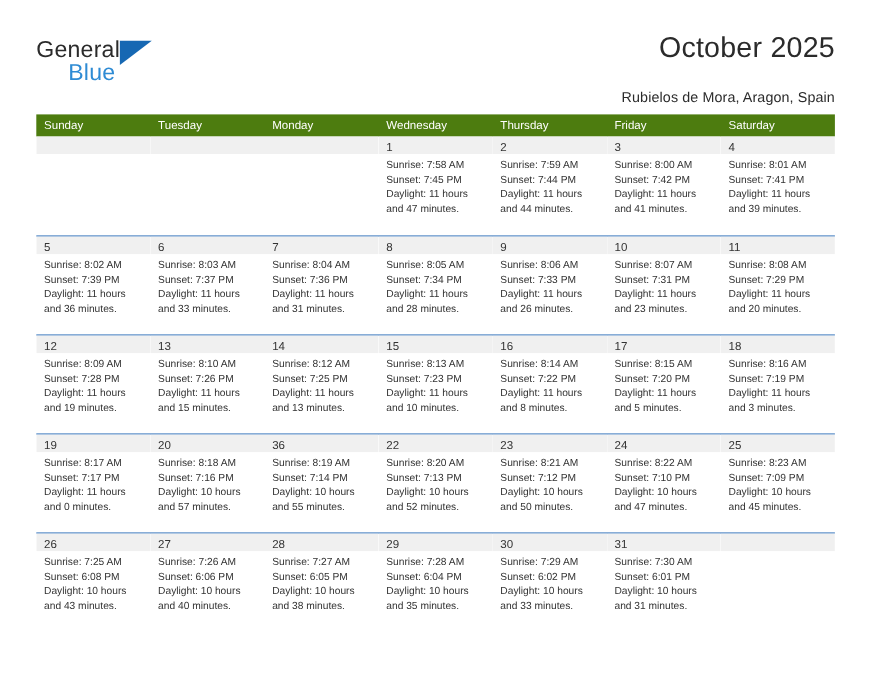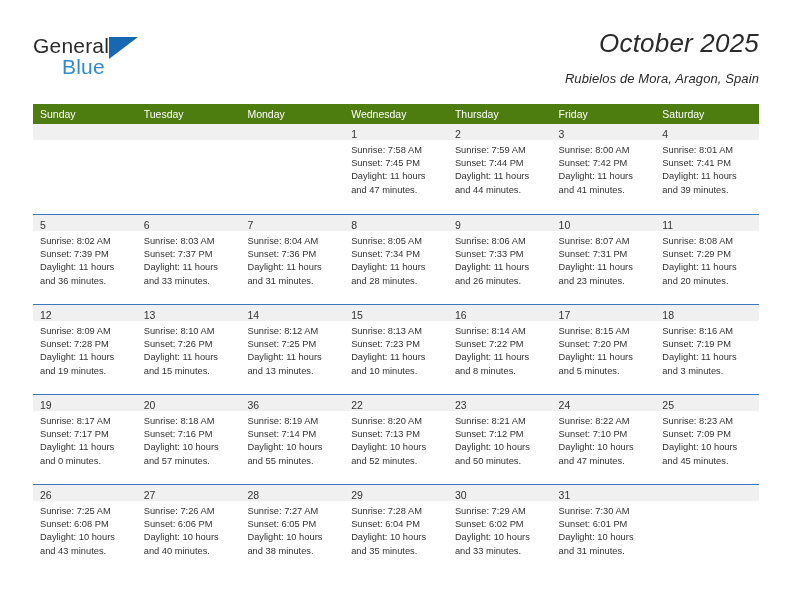--- a/index.html
+++ b/index.html
@@ -61,35 +61,34 @@
     font-size: 21px;
     color: #2e8bd4;
     letter-spacing: 0.2px;
   }
 
   .title-block {
     position: absolute;
     right: 0;
     top: 0;
     text-align: right;
-    font-style: italic;
   }
   .month-title {
     font-size: 26px;
     color: #2b2b2b;
     font-weight: normal;
     line-height: 30px;
     margin: 0;
     letter-spacing: 0.2px;
   }
   .location-subtitle {
     font-size: 13px;
     color: #2b2b2b;
     line-height: 18px;
-    margin-top: 12px;
+    margin-top: 22px;
     letter-spacing: 0.1px;
   }
 
   
   .calendar {
     position: absolute;
     left: 33px;
     top: 104px;
     width: 726px;
   }

